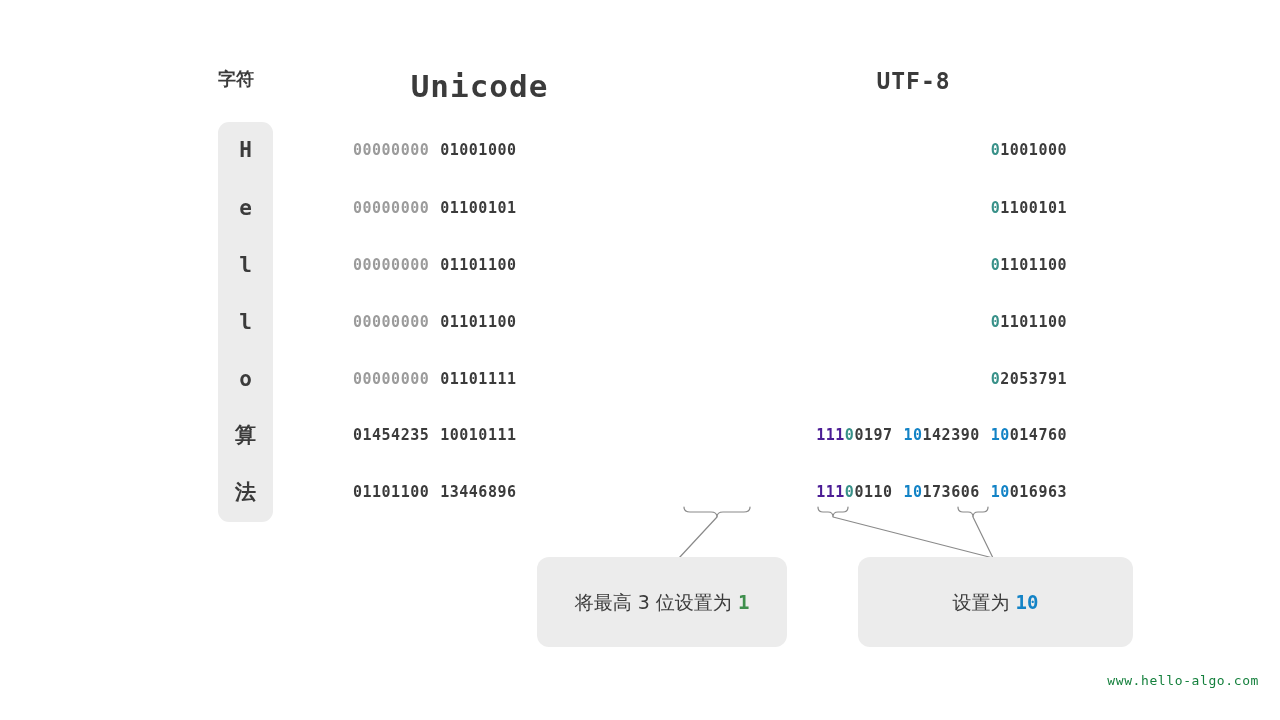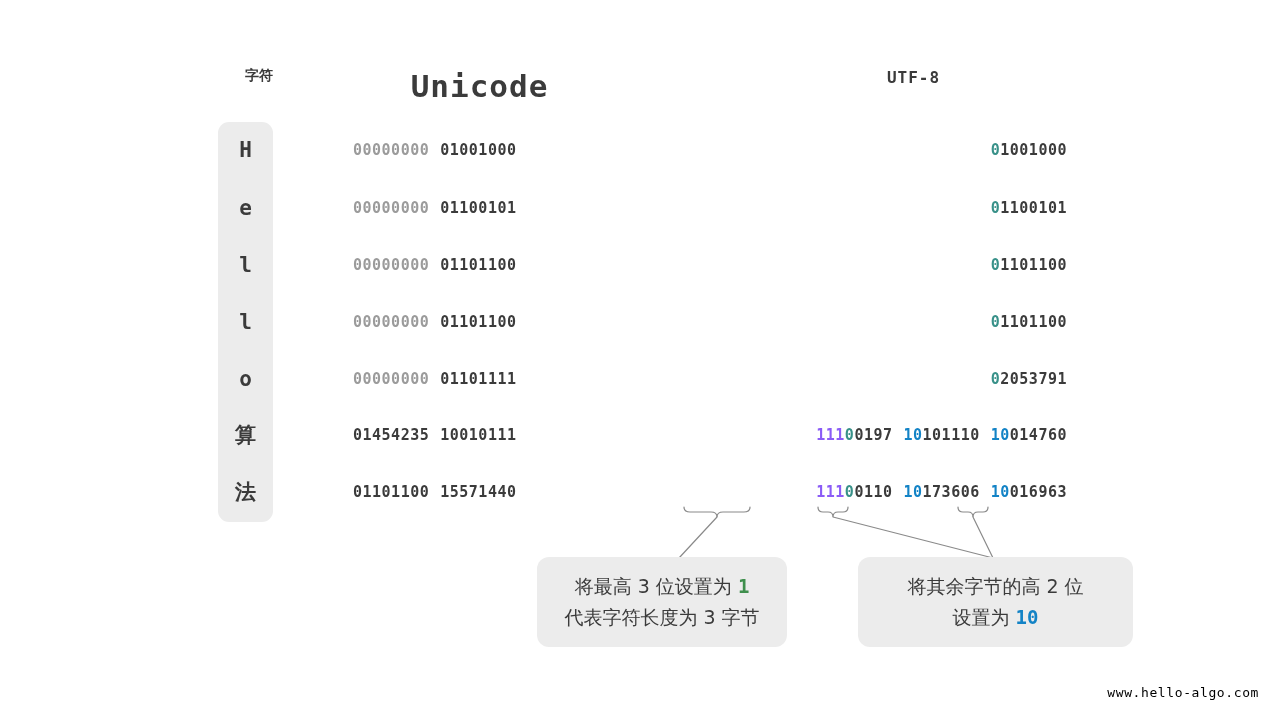--- a/index.html
+++ b/index.html
@@ -26,39 +26,39 @@
   .hdr {
     position: absolute;
     font-weight: 700;
     color: #3b3b3b;
     white-space: nowrap;
   }
   #hdr-char {
     left: 218px;
     top: 67px;
     width: 55px;
-    text-align: right;
-    font-size: 14px;
+    text-align: left;
+    font-size: 18px;
     font-family: Liberation Serif, serif;
   }
   #hdr-unicode {
     left: 353px;
     top: 68px;
     width: 253px;
     text-align: center;
     font-size: 31px;
     font-family: "DejaVu Sans Mono", monospace;
     letter-spacing: 1px;
   }
   #hdr-utf8 {
     left: 760px;
     top: 68px;
     width: 307px;
     text-align: center;
-    font-size: 16px;
+    font-size: 23px;
     font-family: "DejaVu Sans Mono", monospace;
     letter-spacing: 1px;
   }
 
   
   #char-column {
     position: absolute;
     left: 218px;
     top: 122px;
     width: 55px;
@@ -97,21 +97,21 @@
     width: 253px;
     text-align: left;
   }
   .utf-row {
     left: 676px;
     width: 391px;
     text-align: right;
   }
   .b-dim   { color: #9b9b9b; }
   .b-dark  { color: #3b3b3b; }
-  .b-green { color: #8b5cf6; text-align: right; }
+  .b-green { color: #4c1d95; text-align: right; }
   .b-teal  { color: #389189; }
   .b-blue  { color: #1383c6; }
   .gap { display: inline-block; width: 11px; }
 
   
   #connectors {
     position: absolute;
     left: 0;
     top: 0;
     width: 1280px;
@@ -151,24 +151,24 @@
     left: 858px;
     top: 557px;
     width: 275px;
     height: 90px;
   }
 
   
   #watermark {
     position: absolute;
     right: 21px;
-    bottom: 20px;
+    bottom: 32px;
     font-family: "DejaVu Sans Mono", monospace;
     font-size: 13px;
-    color: #000000;
+    color: #15803d;
     letter-spacing: 0.6px;
   }
 </style>
 </head>
 <body>
 
 <div class="hdr" id="hdr-char">字符</div>
 <div class="hdr" id="hdr-unicode">Unicode</div>
 <div class="hdr" id="hdr-utf8">UTF-8</div>
 
@@ -187,22 +187,22 @@
     <div class="bin-row utf-row mono" style="top: 137px;"><span class="b-teal">0</span><span class="b-dark">1001000</span></div>
     <div class="bin-row uni-row mono" style="top: 195px;"><span class="b-dim">00000000</span><span class="gap"></span><span class="b-dark">01100101</span></div>
     <div class="bin-row utf-row mono" style="top: 195px;"><span class="b-teal">0</span><span class="b-dark">1100101</span></div>
     <div class="bin-row uni-row mono" style="top: 252px;"><span class="b-dim">00000000</span><span class="gap"></span><span class="b-dark">01101100</span></div>
     <div class="bin-row utf-row mono" style="top: 252px;"><span class="b-teal">0</span><span class="b-dark">1101100</span></div>
     <div class="bin-row uni-row mono" style="top: 309px;"><span class="b-dim">00000000</span><span class="gap"></span><span class="b-dark">01101100</span></div>
     <div class="bin-row utf-row mono" style="top: 309px;"><span class="b-teal">0</span><span class="b-dark">1101100</span></div>
     <div class="bin-row uni-row mono" style="top: 366px;"><span class="b-dim">00000000</span><span class="gap"></span><span class="b-dark">01101111</span></div>
     <div class="bin-row utf-row mono" style="top: 366px;"><span class="b-teal">0</span><span class="b-dark">2053791</span></div>
     <div class="bin-row uni-row mono" style="top: 422px;"><span class="b-dark">01454235</span><span class="gap"></span><span class="b-dark">10010111</span></div>
-    <div class="bin-row utf-row mono" style="top: 422px;"><span class="b-green">111</span><span class="b-teal">0</span><span class="b-dark">0197</span><span class="gap"></span><span class="b-blue">10</span><span class="b-dark">101110</span><span class="gap"></span><span class="b-blue">10</span><span class="b-dark">014760</span></div>
-    <div class="bin-row uni-row mono" style="top: 479px;"><span class="b-dark">01101100</span><span class="gap"></span><span class="b-dark">15571440</span></div>
+    <div class="bin-row utf-row mono" style="top: 422px;"><span class="b-green">111</span><span class="b-teal">0</span><span class="b-dark">0197</span><span class="gap"></span><span class="b-blue">10</span><span class="b-dark">142390</span><span class="gap"></span><span class="b-blue">10</span><span class="b-dark">014760</span></div>
+    <div class="bin-row uni-row mono" style="top: 479px;"><span class="b-dark">01101100</span><span class="gap"></span><span class="b-dark">13446896</span></div>
     <div class="bin-row utf-row mono" style="top: 479px;"><span class="b-green">111</span><span class="b-teal">0</span><span class="b-dark">0110</span><span class="gap"></span><span class="b-blue">10</span><span class="b-dark">173606</span><span class="gap"></span><span class="b-blue">10</span><span class="b-dark">016963</span></div>
   </div>
 
 <svg id="connectors" viewBox="0 0 1280 720" xmlns="http://www.w3.org/2000/svg">
   <g fill="none" stroke="#8a8a8a" stroke-width="1.2" stroke-linecap="round">
 
     <path d="M684,507 q0,5 6,5 h21 q6,0 6,5 q0,-5 6,-5 h21 q6,0 6,-5"></path>
 
     <path d="M818,507 q0,5 5,5 h5 q5,0 5,5 q0,-5 5,-5 h5 q5,0 5,-5"></path>
 
@@ -211,20 +211,18 @@
     <path d="M717,517 L679,558"></path>
 
     <path d="M833,517 L993,558"></path>
 
     <path d="M973,517 L993,558"></path>
   </g>
 </svg>
 
 <div class="note" id="note-1">
     <div class="line"><span style="color: rgb(59, 59, 59);">将最高 3 位设置为 </span><b style="color: rgb(63, 143, 77);">1</b></div>
-    <div class="line"><span style="color: rgb(59, 59, 59);">代表字符长度为 3 字节</span></div>
   </div>
 <div class="note" id="note-2">
-    <div class="line"><span style="color: rgb(59, 59, 59);">将其余字节的高 2 位</span></div>
     <div class="line"><span style="color: rgb(59, 59, 59);">设置为 </span><b style="color: rgb(19, 131, 198);">10</b></div>
   </div>
 
 <div id="watermark">www.hello-algo.com</div>
 
 </body></html>

